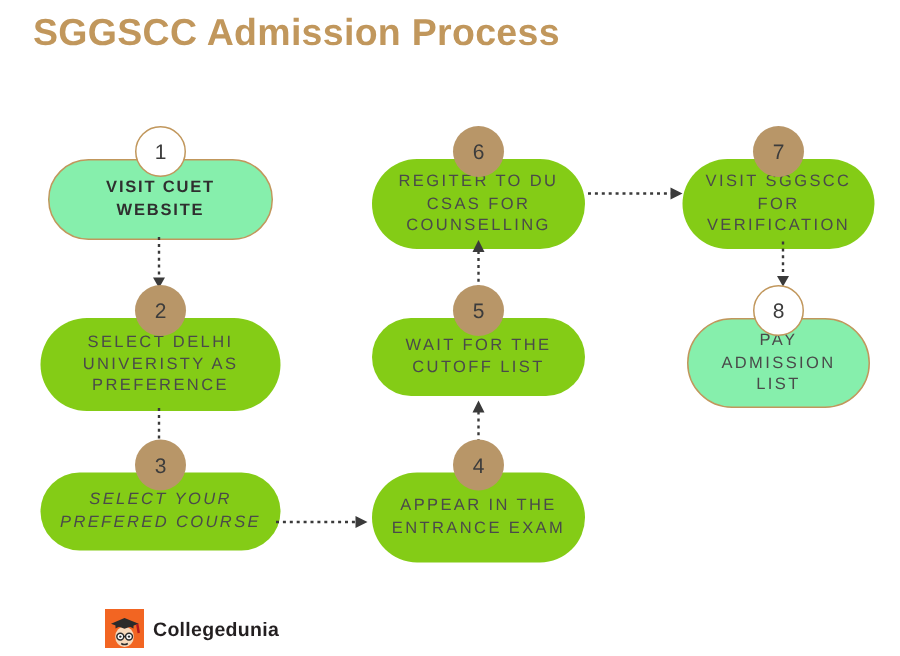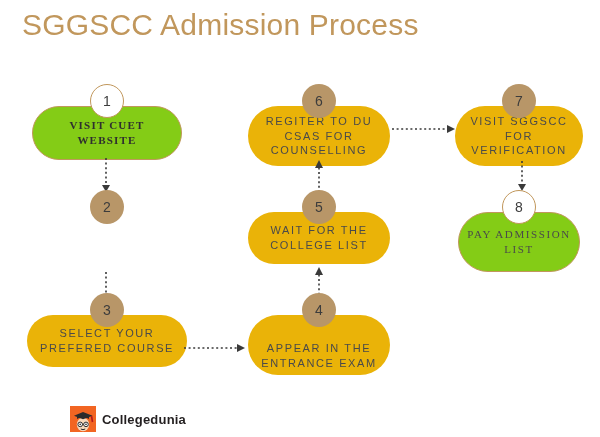--- a/index.html
+++ b/index.html
@@ -9,54 +9,53 @@
     font-family:"Liberation Sans", sans-serif;
     overflow:hidden;
     position:relative;
   }
   #canvas{position:absolute;inset:0;}
 
   
   .title{
     position:absolute;
     left:22px; top:8px;
-    font-size:30px;
+    font-size:25px;
     color:#c1975c;
     letter-spacing:0.2px;
-    font-weight:400;
+    font-weight:700;
     white-space:nowrap;
   }
 
   
   .node{position:absolute;}
 
   .pill{
     position:absolute;
     left:0; top:22px;
     display:flex;align-items:center;justify-content:center;
     text-align:center;
     box-sizing:border-box;
     border-radius:999px;
     font-size:11px;
     letter-spacing:1.6px;
     line-height:1.35;
     color:#4a4a4a;
     padding:4px 8px;
   }
   .pill.filled{
-    background:#eab308;
+    background:#84cc16;
     border:none;
   }
   .pill.outlined{
-    background:#84cc16;
+    background:#86efac;
     border:1.4px solid #c1975c;
     color:#2f2f2f;
     font-weight:bold;
     letter-spacing:1.2px;
-    font-family:Liberation Serif, serif;
   }
 
   .circle{
     position:absolute;
     width:34px;height:34px;
     border-radius:50%;
     display:flex;align-items:center;justify-content:center;
     font-size:14px;
     color:#3c3c3c;
     box-sizing:border-box;
@@ -148,46 +147,49 @@
   <div class="node" style="left:32px;top:84px;width:150px;height:76px;">
     <div class="pill outlined" style="width:150px;height:54px;">
       <span>VISIT CUET WEBSITE</span>
     </div>
     <div class="circle ring" style="left:58px;top:0px;">
       <span>1</span>
     </div>
   </div>
 
   <div class="node" style="left:27px;top:190px;width:160px;height:84px;">
+    <div class="pill filled" style="width:160px;height:62px;">
+      <span>SELECT DELHI UNIVERISTY AS PREFERENCE</span>
+    </div>
     <div class="circle solid" style="left:63px;top:0px;">
       <span>2</span>
     </div>
   </div>
 
   <div class="node" style="left:27px;top:293px;width:160px;height:78px;">
-    <div class="pill filled" style="width:160px;height:52px;">
+    <div class="pill filled" style="width:160px;height:52px;font-style:italic;">
       <span>SELECT YOUR PREFERED COURSE</span>
     </div>
     <div class="circle solid" style="left:63px;top:0px;">
       <span>3</span>
     </div>
   </div>
 
   <div class="node" style="left:248px;top:293px;width:142px;height:82px;">
-    <div class="pill filled" style="width:142px;height:60px;align-items:flex-end;">
+    <div class="pill filled" style="width:142px;height:60px;">
       <span>APPEAR IN THE ENTRANCE EXAM</span>
     </div>
     <div class="circle solid" style="left:54px;top:0px;">
       <span>4</span>
     </div>
   </div>
 
   <div class="node" style="left:248px;top:190px;width:142px;height:76px;">
     <div class="pill filled" style="width:142px;height:52px;">
-      <span>WAIT FOR THE COLLEGE LIST</span>
+      <span>WAIT FOR THE CUTOFF LIST</span>
     </div>
     <div class="circle solid" style="left:54px;top:0px;">
       <span>5</span>
     </div>
   </div>
 
   <div class="node" style="left:248px;top:84px;width:142px;height:82px;">
     <div class="pill filled" style="width:142px;height:60px;">
       <span>REGITER TO DU CSAS FOR COUNSELLING</span>
     </div>

